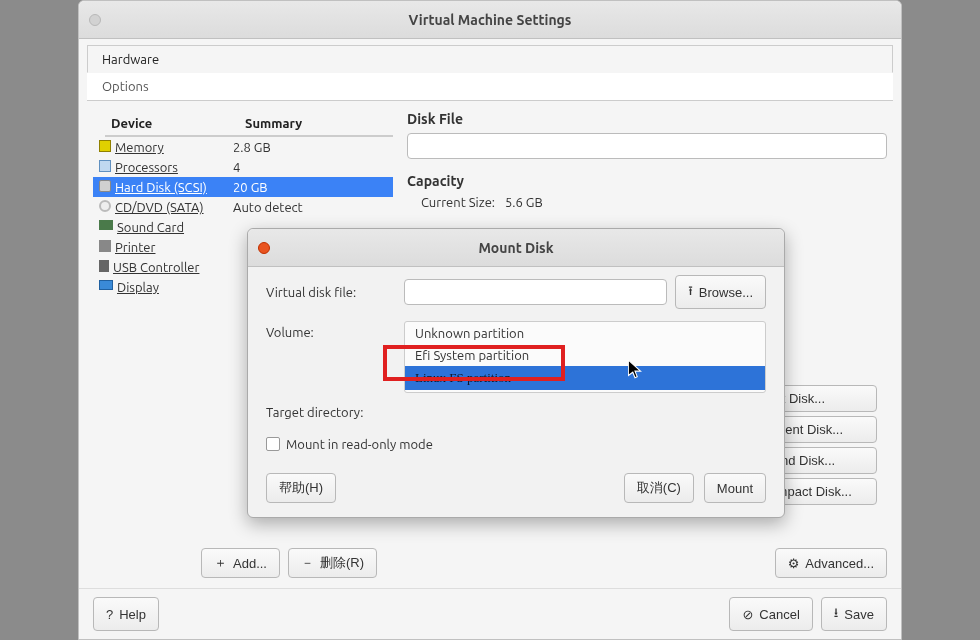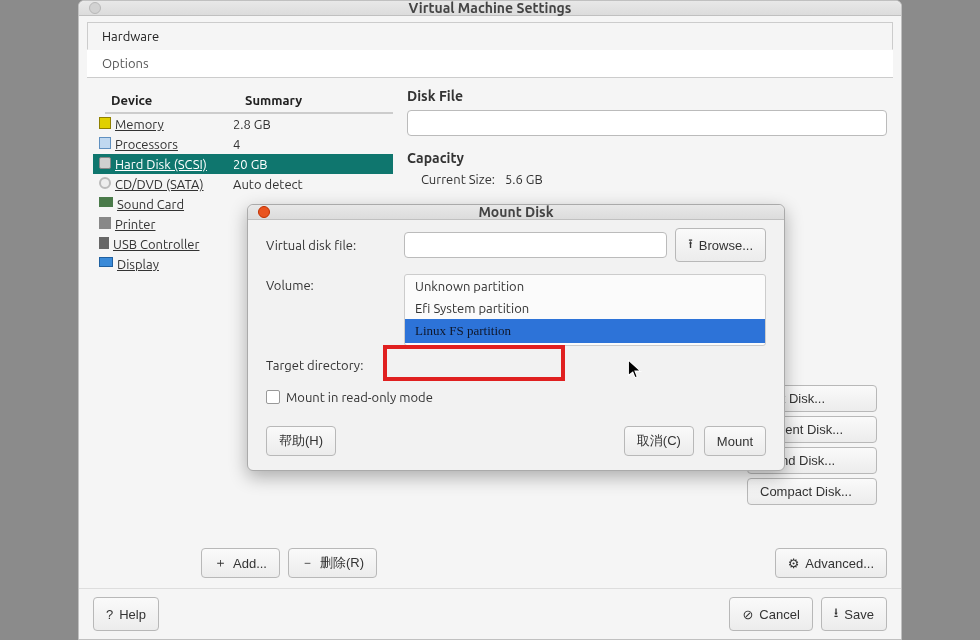--- a/index.html
+++ b/index.html
@@ -19,21 +19,21 @@
   top: 0;
   width: 824px;
   height: 640px;
   background: #f5f5f5;
   border: 1px solid #c0c0c0;
   border-radius: 6px 6px 0 0;
   display: flex;
   flex-direction: column;
 }
 .titlebar {
-  height: 15px;
+  height: 38px;
   background: linear-gradient(#e8e8e8, #dcdcdc);
   border-bottom: 1px solid #c0c0c0;
   border-radius: 6px 6px 0 0;
   display: flex;
   align-items: center;
   justify-content: center;
   position: relative;
 }
 .titlebar .dot {
   position: absolute;
@@ -91,21 +91,21 @@
 .dt-head .col2 { flex: 1; }
 .dt-row {
   display: flex;
   align-items: center;
   padding: 3px 0;
   font-size: 13px;
 }
 .dt-row .col1 { width: 140px; padding-left: 6px; display: flex; align-items: flex-start; gap: 4px; text-decoration: underline; }
 .dt-row .col2 { flex: 1; }
 .dt-row.selected {
-  background: #0f766e;
+  background: #3b82f6;
   color: #fff;
 }
 .dev-icon {
   width: 12px;
   height: 12px;
   display: inline-block;
 }
 .ic-mem { background: #e0d000; border: 1px solid #908000; }
 .ic-cpu { background: #c0d8f0; border: 1px solid #6090c0; }
 .ic-hdd { background: #d0d0d0; border: 1px solid #888; border-radius: 2px; }
@@ -176,21 +176,21 @@
   display: flex;
   gap: 8px;
   border-top: 1px solid #ddd;
 }
 .footer .spacer { flex: 1; }
 
 
 .dialog {
   position: absolute;
   left: 247px;
-  top: 204px;
+  top: 228px;
   width: 538px;
   background: #f2f2f2;
   border: 1px solid #aaa;
   border-radius: 6px;
   box-shadow: 0 6px 18px rgba(0,0,0,0.3);
   z-index: 10;
 }
 .dialog .titlebar { border-radius: 6px 6px 0 0; }
 .dialog .titlebar .dot { background: #e95420; border-color: #c03000; }
 .dlg-body {

